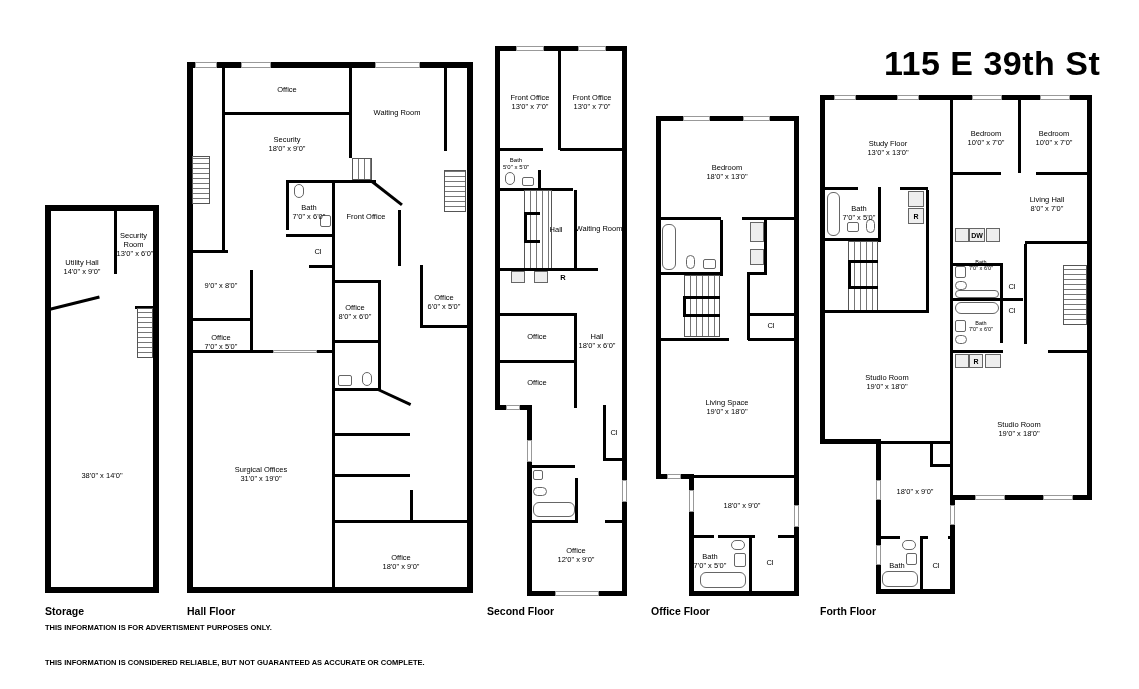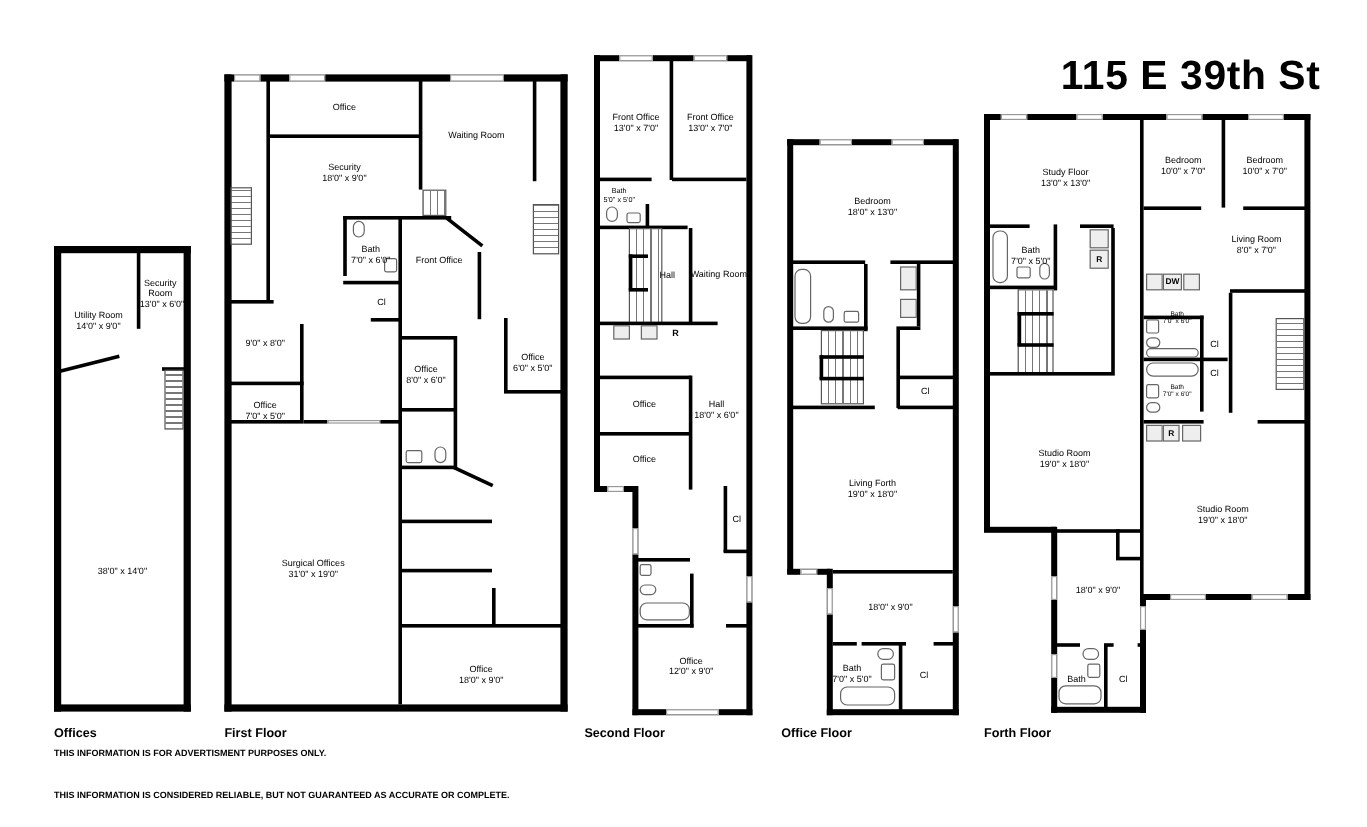--- a/index.html
+++ b/index.html
@@ -23,31 +23,31 @@
 <div>
   <div class="wall" style="left:45px;top:205px;width:114px;height:6px;"></div>
   <div class="wall" style="left:45px;top:205px;width:6px;height:388px;"></div>
   <div class="wall" style="left:153px;top:205px;width:6px;height:388px;"></div>
   <div class="wall" style="left:45px;top:587px;width:114px;height:6px;"></div>
   <div class="wall" style="left:114px;top:208px;width:3px;height:66px;"></div>
   <div class="wall" style="left:49px;top:308px;width:52px;height:3px;transform:rotate(-14deg);transform-origin:left;"></div>
   <div class="wall" style="left:135px;top:306px;width:20px;height:3px;"></div>
   <div class="stairs" style="left:137px;top:308px;width:16px;height:50px;"></div>
   <div class="lbl" style="left:82px;top:258px;">
-      <div>Utility Room</div>
+      <div>Utility Hall</div>
       <div>14'0" x 9'0"</div>
     </div>
   <div class="lbl" style="left:135px;top:231px;">
       <div style="white-space:normal;width:34px;">Security Room</div>
       <div>13'0" x 6'0"</div>
     </div>
   <div class="lbl" style="left:102px;top:471px;">
       <div>38'0" x 14'0"</div>
     </div>
-  <div class="floor-name" style="left:45px;top:605px;">Offices</div>
+  <div class="floor-name" style="left:45px;top:605px;">Storage</div>
 </div>
 
 <div>
   <div class="wall" style="left:187px;top:62px;width:286px;height:6px;"></div>
   <div class="win" style="left:241px;top:62px;width:30px;height:6px;"></div>
   <div class="win" style="left:375px;top:62px;width:45px;height:6px;"></div>
   <div class="win" style="left:195px;top:62px;width:22px;height:6px;"></div>
   <div class="wall" style="left:187px;top:62px;width:6px;height:531px;"></div>
   <div class="wall" style="left:467px;top:62px;width:6px;height:531px;"></div>
   <div class="wall" style="left:187px;top:587px;width:286px;height:6px;"></div>
@@ -125,21 +125,21 @@
       <div>7'0" x 5'0"</div>
     </div>
   <div class="lbl" style="left:261px;top:465px;">
       <div>Surgical Offices</div>
       <div>31'0" x 19'0"</div>
     </div>
   <div class="lbl" style="left:401px;top:553px;">
       <div>Office</div>
       <div>18'0" x 9'0"</div>
     </div>
-  <div class="floor-name" style="left:187px;top:605px;">First Floor</div>
+  <div class="floor-name" style="left:187px;top:605px;">Hall Floor</div>
 </div>
 
 <div>
   <div class="wall" style="left:495px;top:46px;width:131px;height:5px;"></div>
   <div class="win" style="left:516px;top:46px;width:28px;height:5px;"></div>
   <div class="win" style="left:578px;top:46px;width:28px;height:5px;"></div>
   <div class="wall" style="left:495px;top:46px;width:5px;height:362px;"></div>
   <div class="wall" style="left:622px;top:46px;width:5px;height:550px;"></div>
   <div class="wall" style="left:495px;top:405px;width:35px;height:5px;"></div>
   <div class="win" style="left:506px;top:405px;width:14px;height:5px;"></div>
@@ -260,21 +260,21 @@
   <div class="fixture" style="left:700px;top:572px;width:46px;height:16px;"></div>
 
   <div class="lbl" style="left:727px;top:163px;">
       <div>Bedroom</div>
       <div>18'0" x 13'0"</div>
     </div>
   <div class="lbl" style="left:771px;top:321px;">
       <div>Cl</div>
     </div>
   <div class="lbl" style="left:727px;top:398px;">
-      <div>Living Forth</div>
+      <div>Living Space</div>
       <div>19'0" x 18'0"</div>
     </div>
   <div class="lbl" style="left:742px;top:501px;">
       <div>18'0" x 9'0"</div>
     </div>
   <div class="lbl" style="left:710px;top:552px;">
       <div>Bath</div>
       <div>7'0" x 5'0"</div>
     </div>
   <div class="lbl" style="left:770px;top:558px;">
@@ -358,21 +358,21 @@
     </div>
   <div class="lbl" style="left:986px;top:129px;">
       <div>Bedroom</div>
       <div>10'0" x 7'0"</div>
     </div>
   <div class="lbl" style="left:1054px;top:129px;">
       <div>Bedroom</div>
       <div>10'0" x 7'0"</div>
     </div>
   <div class="lbl" style="left:1047px;top:195px;">
-      <div>Living Room</div>
+      <div>Living Hall</div>
       <div>8'0" x 7'0"</div>
     </div>
   <div class="lbl" style="left:859px;top:204px;">
       <div>Bath</div>
       <div>7'0" x 5'0"</div>
     </div>
   <div class="lbl" style="left:981px;top:259px;font-size:5.5px;line-height:6px;">
       <div>Bath</div>
       <div>7'0" x 6'0"</div>
     </div>

